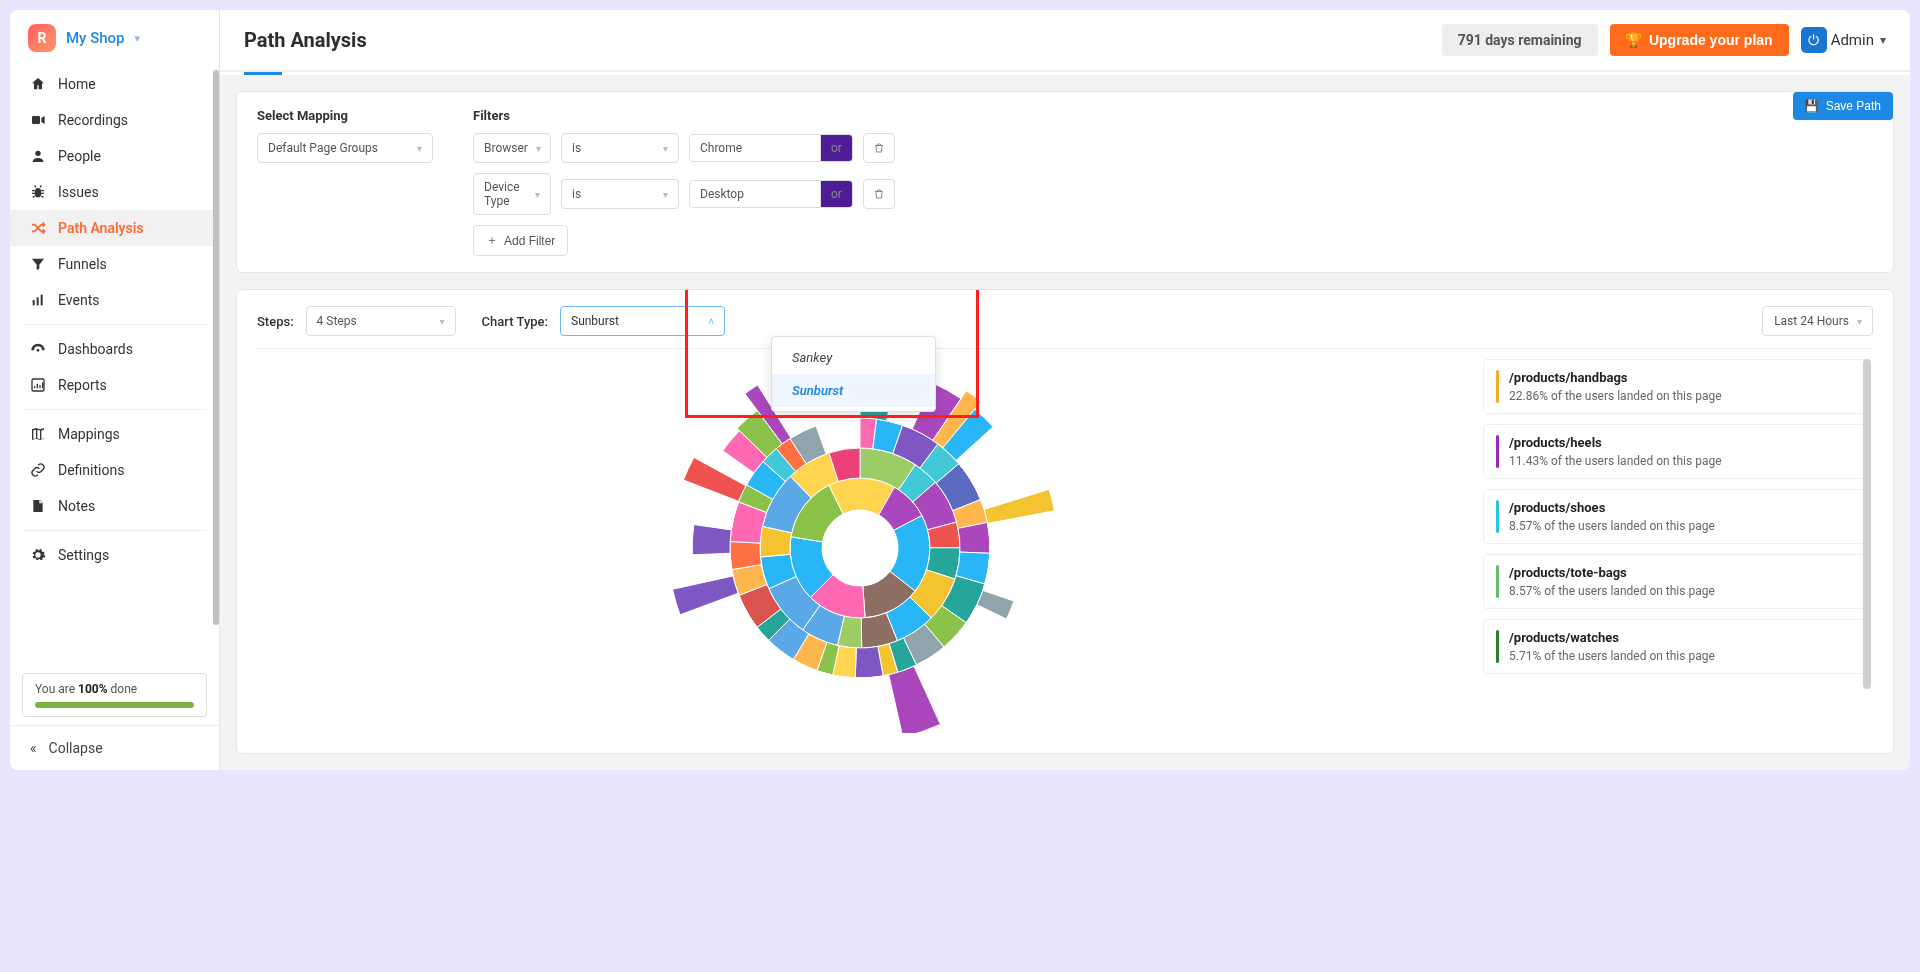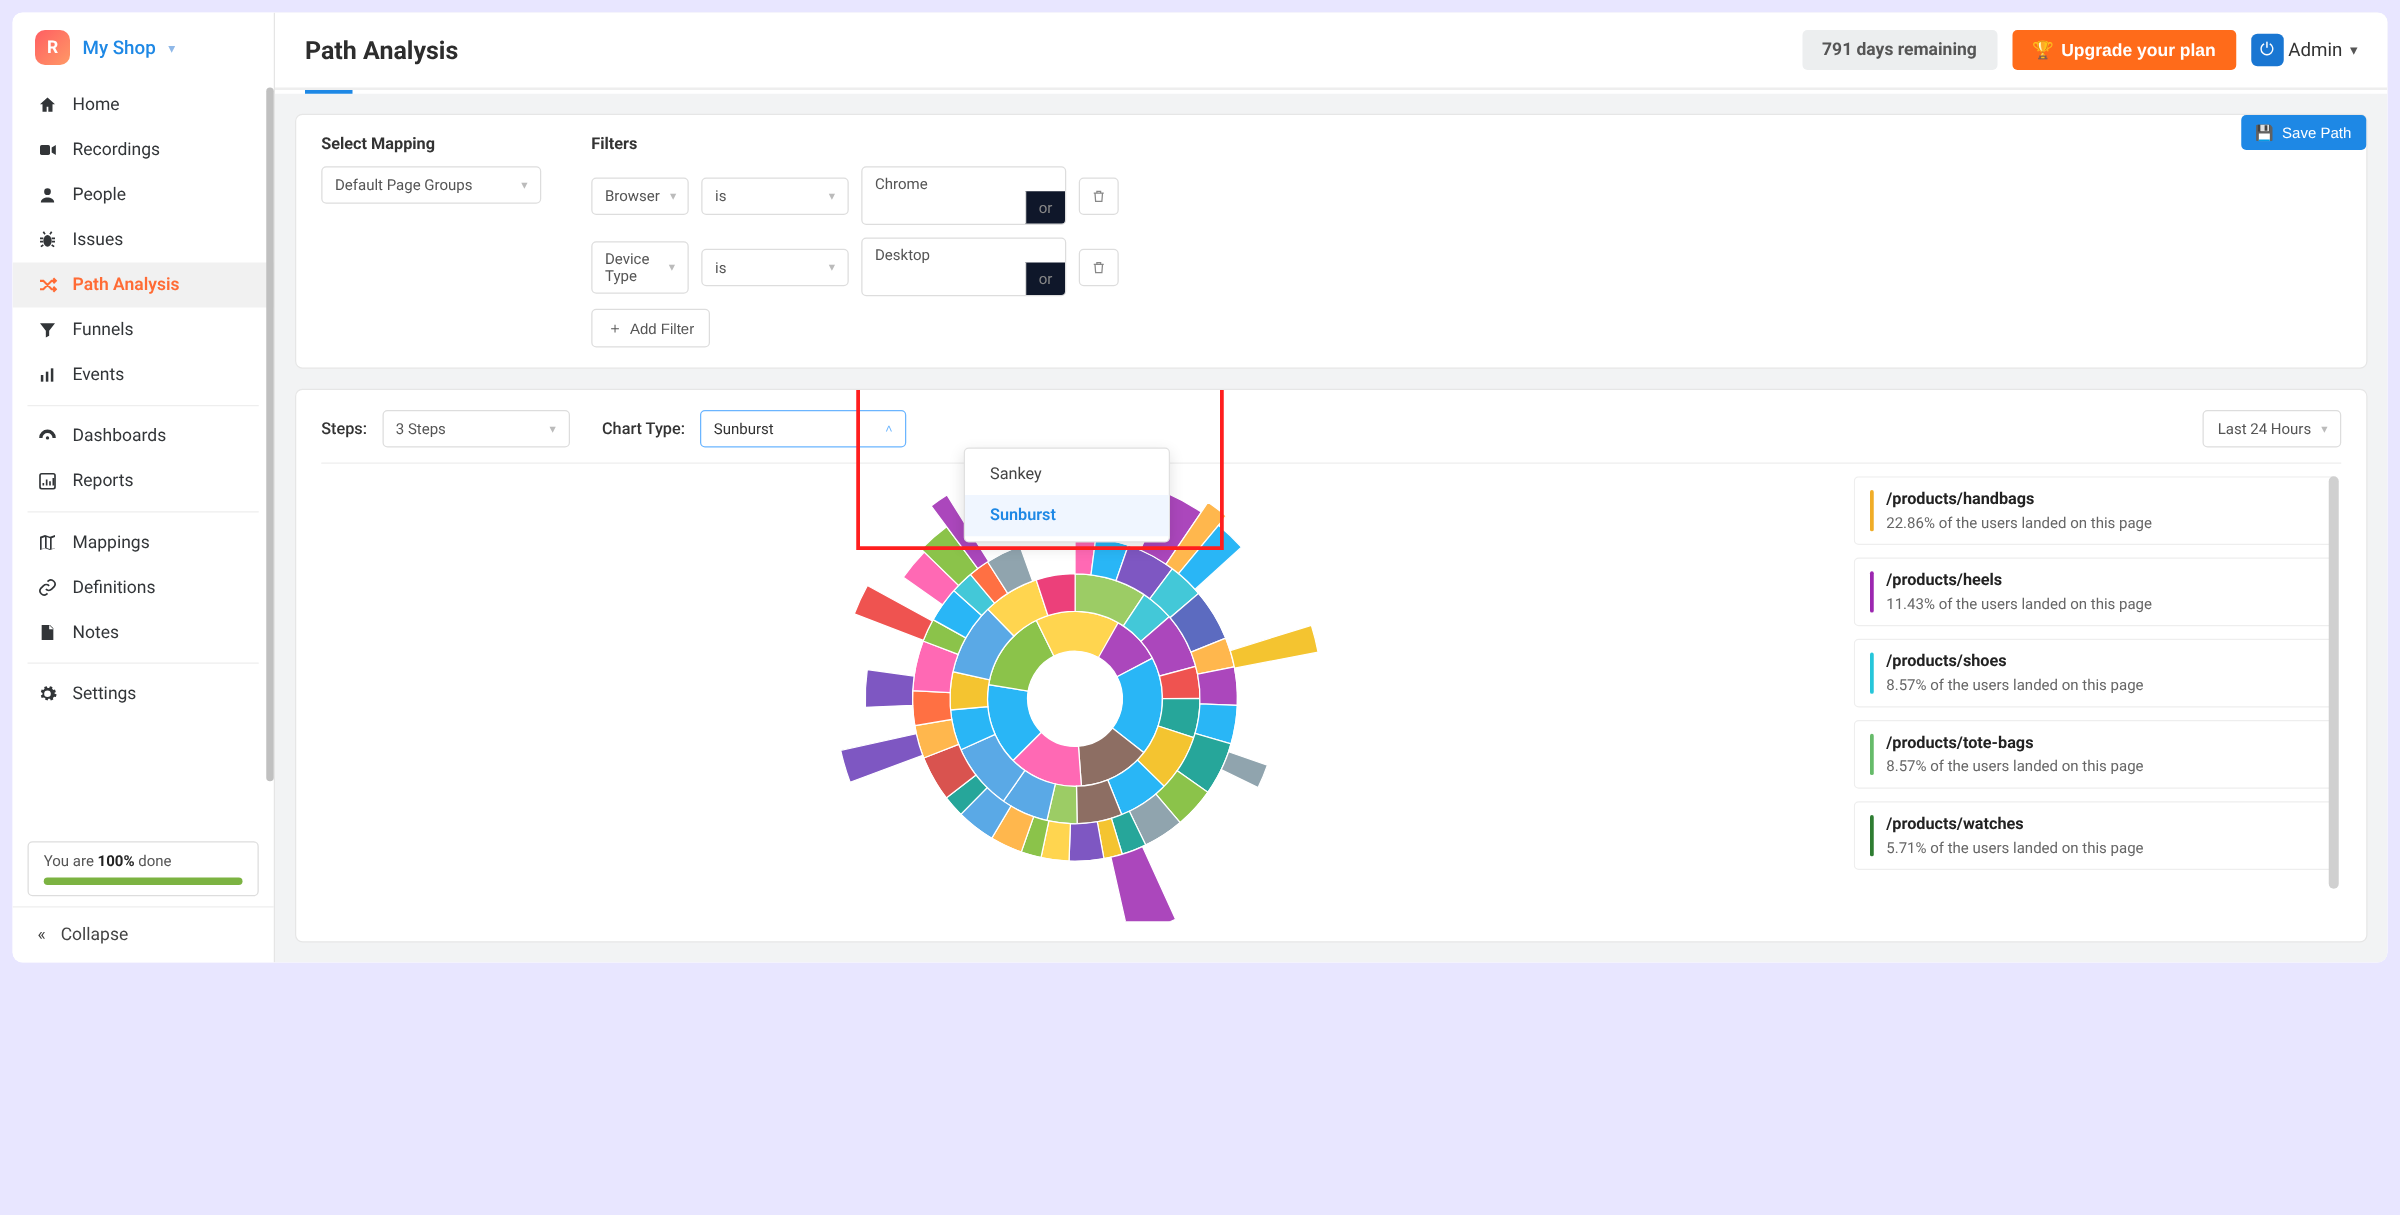--- a/index.html
+++ b/index.html
@@ -40,34 +40,34 @@
 
 .card { background: #fff; border-radius: 6px; margin: 16px; padding: 16px 20px; border:1px solid #e6e6e6;}
 .filter-card { display: flex; gap: 40px; position: relative;}
 .section-label { font-size: 13px; font-weight: 700; color: #333; margin-bottom: 10px; }
 .select { border: 1px solid #ddd; border-radius: 4px; padding: 6px 10px; background: #fff; display: inline-flex; align-items: center; gap: 8px; font-size: 12px; color: #555; cursor: pointer; min-height: 30px;}
 .select-wide { width: 176px; justify-content: space-between; }
 .chev { color: #bbb; font-size: 10px; }
 .filter-row { display: flex; gap: 10px; margin-bottom: 10px; align-items: center;}
 .op-box { display:flex; border:1px solid #ddd; border-radius:4px; overflow:hidden;}
 .op-box .val { padding: 6px 10px; font-size:12px; color:#555; width:130px;}
-.op-box .or { padding: 6px 10px; font-size:12px; color:#888; background:#0f172a; border-left:1px solid #ddd;margin-top:19px;}
+.op-box .or { padding: 6px 10px; font-size:12px; color:#888; background:#4c1d95; border-left:1px solid #ddd;}
 .btn-icon { border:1px solid #ddd; border-radius:4px; width:32px; height:30px; display:flex; align-items:center; justify-content:center; background:#fff; cursor:pointer; color:#888;}
 .add-filter-btn { border:1px solid #ddd; border-radius:4px; padding:6px 12px; background:#fff; font-size:12px; color:#555; cursor:pointer; display:inline-flex; gap:6px; align-items:center;}
 .save-path-btn { position:absolute; right:0; top:0; background:#1e88e5; color:#fff; border:none; border-radius:4px; padding:7px 12px; font-size:12px; cursor:pointer; display:flex; gap:6px; align-items:center;}
 
 
 .chart-card { flex:1; margin: 0 16px 16px 16px; display:flex; flex-direction:column; overflow:hidden;}
 .controls-row { display:flex; align-items:center; gap:12px; padding-bottom:12px; border-bottom:1px solid #eee; position:relative;}
 .ctrl-label { font-size:13px; color:#333; font-weight:500;}
 .select-steps { width:150px; justify-content:space-between;}
 .select-chart { width:165px; justify-content:space-between; border-color:#6bb5ff; color:#333;}
 .time-select { margin-left:auto;padding-left:11px; }
 .highlight-box { position:absolute; border:3px solid #ff1e1e; pointer-events:none; left:448px; top:-40px; width:294px; height:168px; z-index:50;}
-.dropdown { position:absolute; left:534px; top:46px; width:165px; background:#fff; border:1px solid #e0e0e0; border-radius:4px; box-shadow:0 4px 12px rgba(0,0,0,0.12); z-index:40; padding:4px 0;}
+.dropdown { position:absolute; left:534px; top:46px; width:165px; background:#fff; border:1px solid #e0e0e0; border-radius:4px; box-shadow:0 4px 12px rgba(0,0,0,0.12); z-index:40; padding:4px 0;font-style:italic;}
 .dropdown-item { padding:9px 20px; font-size:13px; color:#444; cursor:pointer;}
 .dropdown-item.selected { background:#f0f6ff; color:#1e88e5; font-weight:600;}
 .chart-body { flex:1; display:flex; gap:20px; padding-top:10px; overflow:hidden; position:relative;}
 .sunburst-wrapper { flex:1; display:flex; align-items:center; justify-content:center; position:relative;}
 .result-panel { width:390px; overflow-y:auto; padding-right:4px;}
 .result-scroll { position:absolute; right:2px; top:10px; width:8px; height:330px; background:#d0d0d0; border-radius:4px;}
 .result-card { border-radius:4px; padding:10px 12px; margin-bottom:10px; background:#fff; border:1px solid #eee; display:flex;}
 .result-stripe { width:3px; border-radius:2px; margin-right:10px;}
 .result-title { font-size:13px; font-weight:700; color:#222;}
 .result-sub { font-size:12px; color:#666; margin-top:4px;}
@@ -297,21 +297,21 @@
       <button class="save-path-btn">
         <span>💾</span>
           <span>Save Path</span>
       </button>
     </div>
 
     <div class="card chart-card" style="position:relative;">
       <div class="controls-row">
         <span class="ctrl-label">Steps:</span>
         <div class="select select-steps">
-          <span>3 Steps</span>
+          <span>4 Steps</span>
             <span class="chev">▾</span>
         </div>
         <span class="ctrl-label" style="margin-left:14px">Chart Type:</span>
         <div class="select select-chart">
           <span>Sunburst</span>
             <span class="chev" style="color:#6bb5ff">˄</span>
         </div>
         <div class="select time-select">
           <span>Last 24 Hours</span>
             <span class="chev">▾</span>

